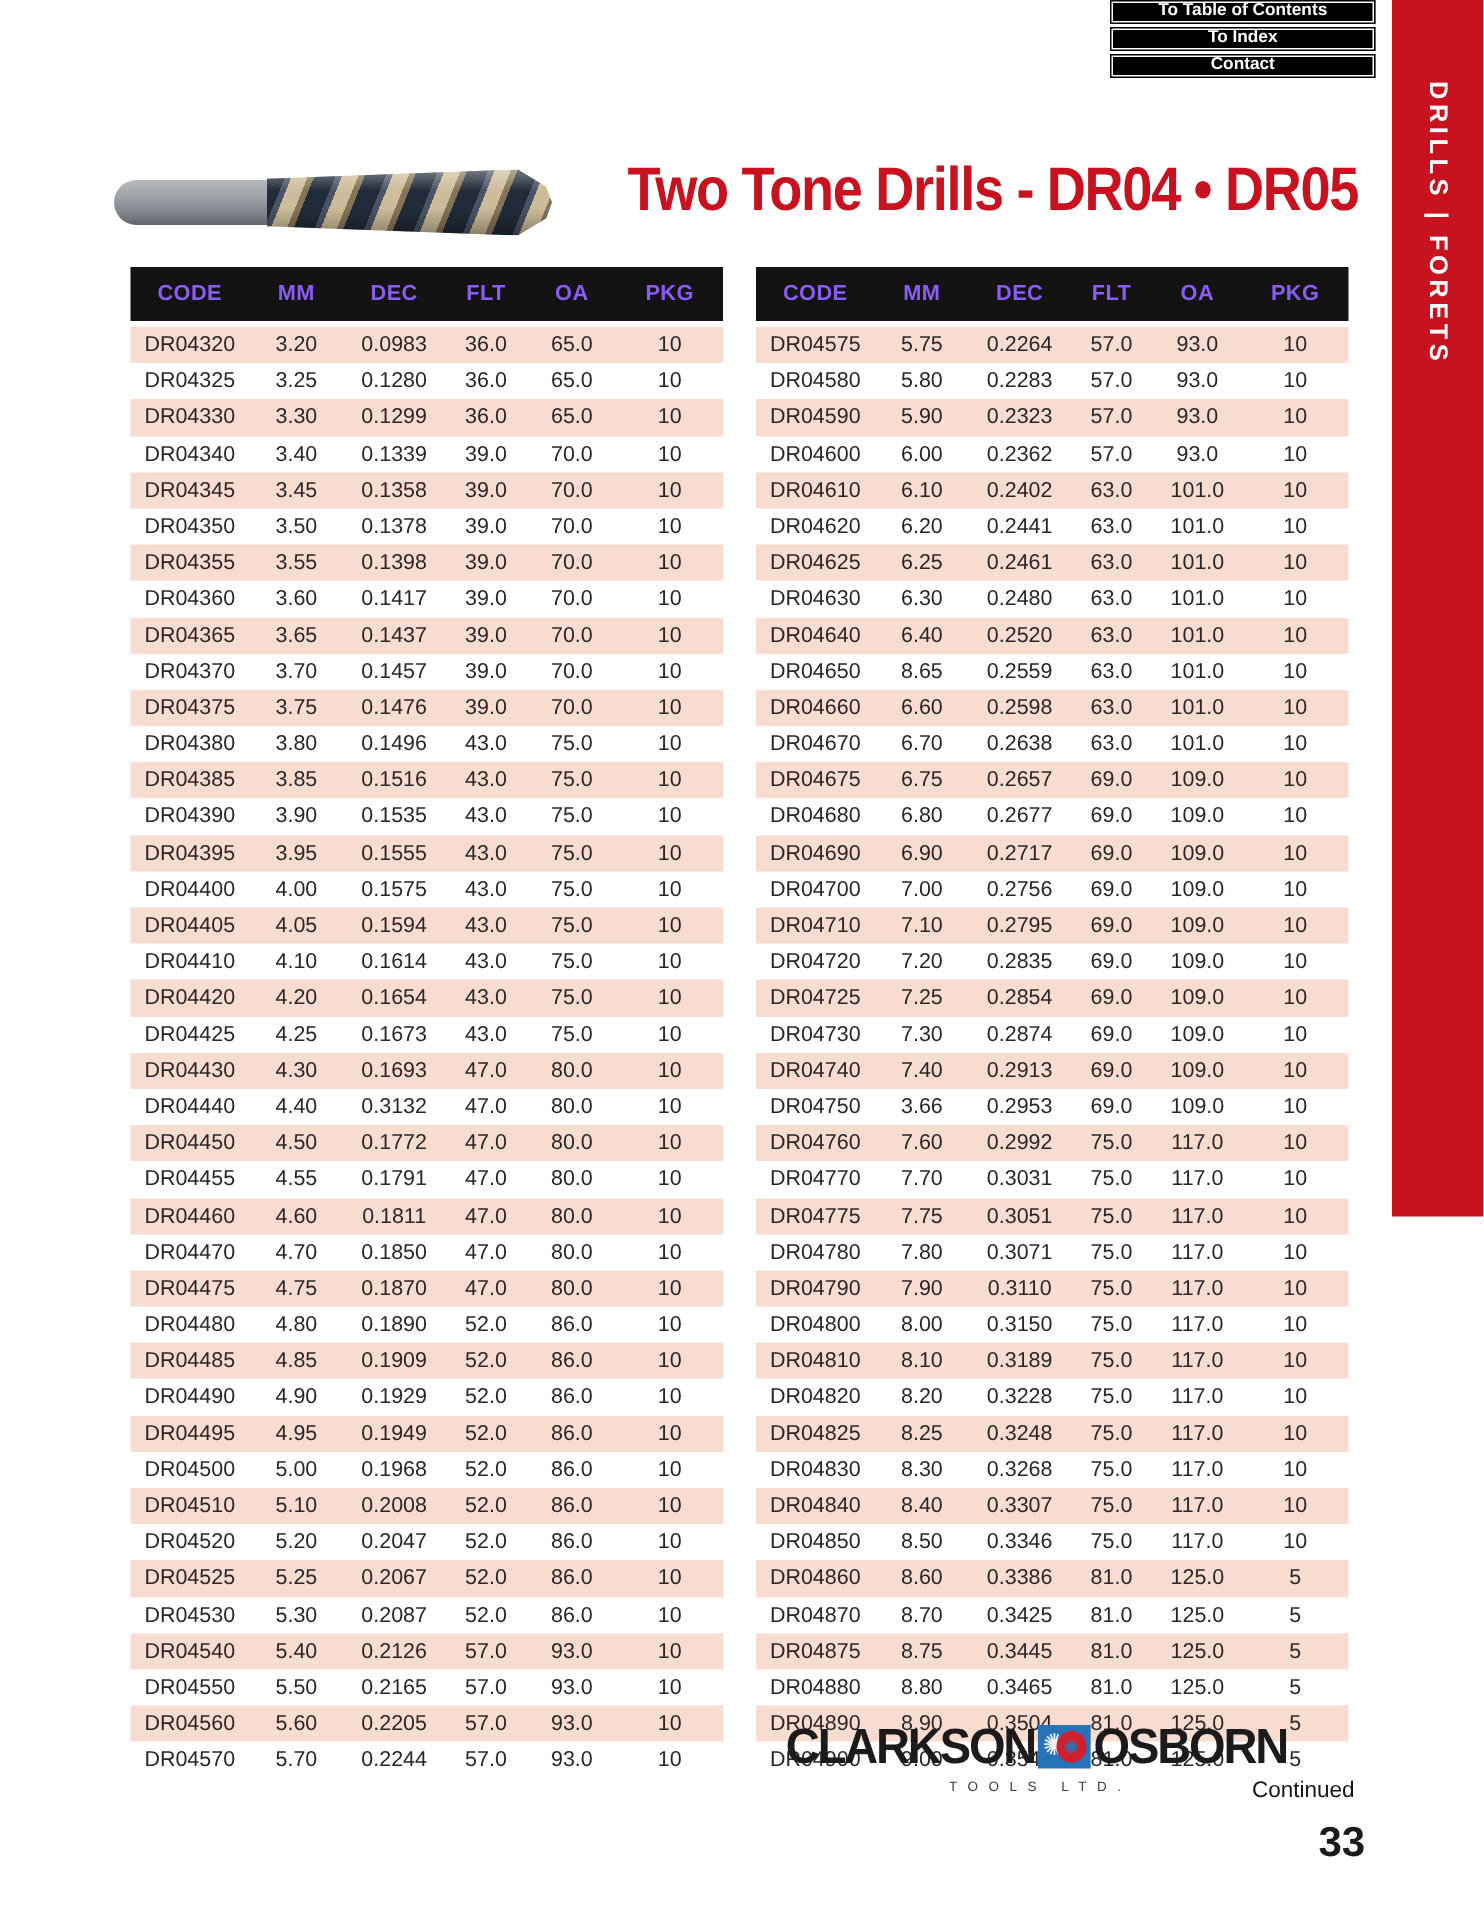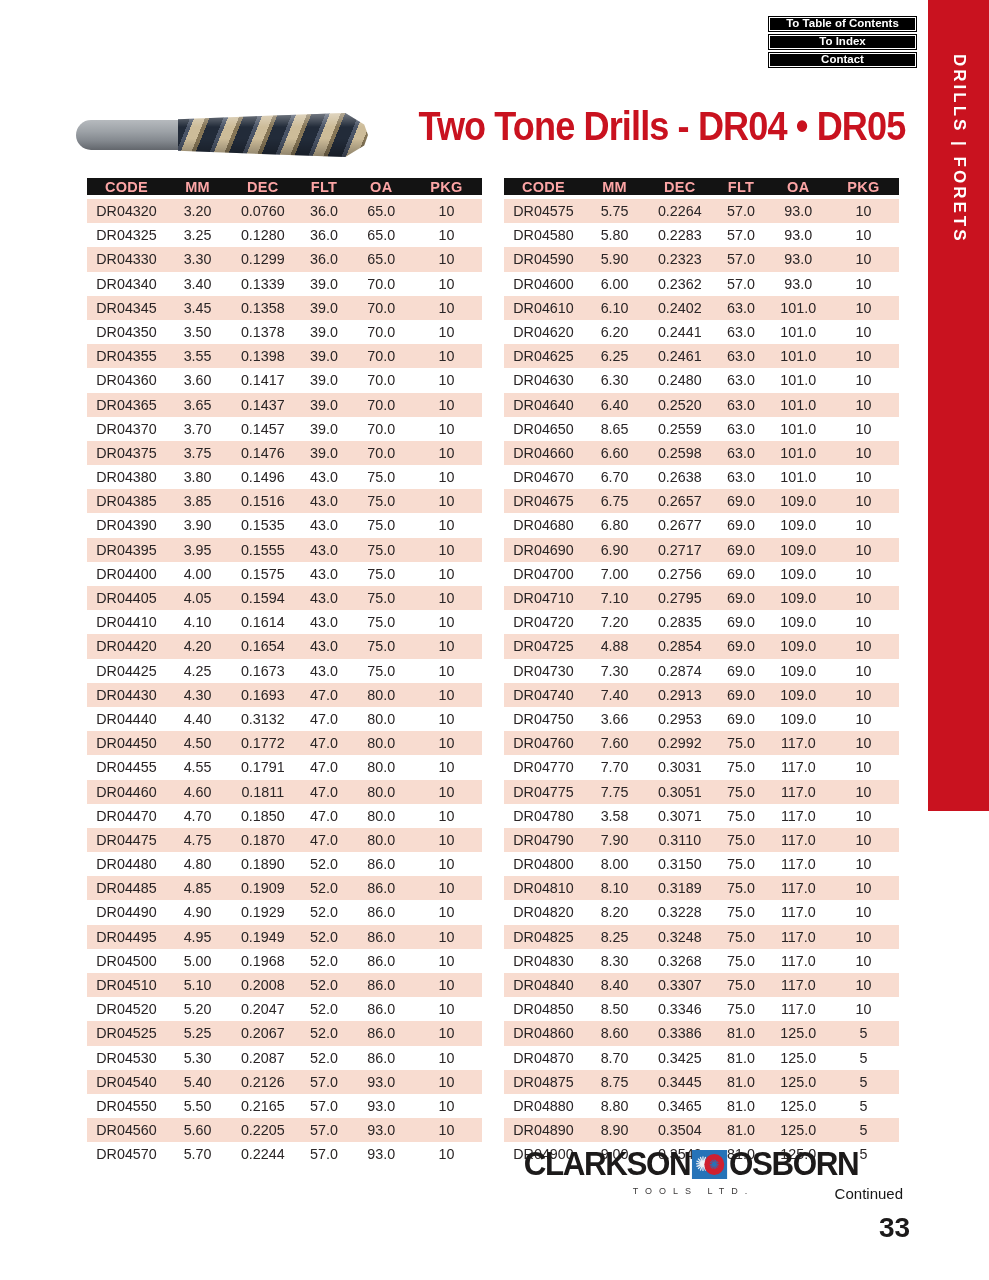--- a/index.html
+++ b/index.html
@@ -19,21 +19,21 @@
     display:flex; justify-content:center;
   }
   .sidebar-label {
     writing-mode:vertical-rl;
     color:#ffffff; font-weight:bold;
     font-size:17px; letter-spacing:3px;
     margin-top:54px; white-space:nowrap;
   }
 
   
-  .nav { position:absolute; top:16px; right:72px; width:149px; }
+  .nav { position:absolute; top:0; right:72px; width:177px; }
   .nav-btn {
     background:#000000; color:#ffffff;
     font-weight:bold; font-size:11.5px;
     text-align:center; height:16px; line-height:15px;
     margin-bottom:2px; cursor:pointer;
     box-shadow: inset 0 0 0 1px #000, inset 0 0 0 2px #fff;
   }
 
   
   .page-title {
@@ -63,22 +63,22 @@
     content:""; position:absolute; inset:0;
     background:linear-gradient(180deg, rgba(255,255,255,.38) 0%, rgba(255,255,255,0) 32%, rgba(0,0,0,0) 58%, rgba(0,0,0,.32) 100%);
   }
 
   
   .table { position:absolute; top:178px; width:395px; }
   #table-left  { left:87px;  }
   #table-right { left:504px; }
   .thead {
     display:grid; grid-template-columns:20% 16% 17% 14% 15% 18%;
-    background:#131313; height:17px; align-items:center;
-    color:#fca5a5; font-weight:bold; font-size:14.5px; letter-spacing:.3px;
+    background:#131313; height:36px; align-items:center;
+    color:#8b5cf6; font-weight:bold; font-size:14.5px; letter-spacing:.3px;
   }
   .hcell { text-align:center; }
   .tbody { margin-top:4px; }
   .trow {
     display:grid; grid-template-columns:20% 16% 17% 14% 15% 18%;
     height:24.2px; line-height:24.2px;
     font-size:14.3px; color:#2a2526;
   }
   .trow:nth-child(odd) { background:#f8dcd0; }
   .tcell { text-align:center; white-space:nowrap; }
@@ -137,21 +137,21 @@
       <span class="hcell">MM</span>
       <span class="hcell">DEC</span>
       <span class="hcell">FLT</span>
       <span class="hcell">OA</span>
       <span class="hcell">PKG</span>
     </div>
   <div class="tbody" id="tbody-left">
       <div class="trow">
         <span class="tcell">DR04320</span>
         <span class="tcell">3.20</span>
-        <span class="tcell">0.0760</span>
+        <span class="tcell">0.0983</span>
         <span class="tcell">36.0</span>
         <span class="tcell">65.0</span>
         <span class="tcell">10</span>
       </div>
       <div class="trow">
         <span class="tcell">DR04325</span>
         <span class="tcell">3.25</span>
         <span class="tcell">0.1280</span>
         <span class="tcell">36.0</span>
         <span class="tcell">65.0</span>
@@ -613,21 +613,21 @@
       <div class="trow">
         <span class="tcell">DR04720</span>
         <span class="tcell">7.20</span>
         <span class="tcell">0.2835</span>
         <span class="tcell">69.0</span>
         <span class="tcell">109.0</span>
         <span class="tcell">10</span>
       </div>
       <div class="trow">
         <span class="tcell">DR04725</span>
-        <span class="tcell">4.88</span>
+        <span class="tcell">7.25</span>
         <span class="tcell">0.2854</span>
         <span class="tcell">69.0</span>
         <span class="tcell">109.0</span>
         <span class="tcell">10</span>
       </div>
       <div class="trow">
         <span class="tcell">DR04730</span>
         <span class="tcell">7.30</span>
         <span class="tcell">0.2874</span>
         <span class="tcell">69.0</span>
@@ -669,21 +669,21 @@
       <div class="trow">
         <span class="tcell">DR04775</span>
         <span class="tcell">7.75</span>
         <span class="tcell">0.3051</span>
         <span class="tcell">75.0</span>
         <span class="tcell">117.0</span>
         <span class="tcell">10</span>
       </div>
       <div class="trow">
         <span class="tcell">DR04780</span>
-        <span class="tcell">3.58</span>
+        <span class="tcell">7.80</span>
         <span class="tcell">0.3071</span>
         <span class="tcell">75.0</span>
         <span class="tcell">117.0</span>
         <span class="tcell">10</span>
       </div>
       <div class="trow">
         <span class="tcell">DR04790</span>
         <span class="tcell">7.90</span>
         <span class="tcell">0.3110</span>
         <span class="tcell">75.0</span>

